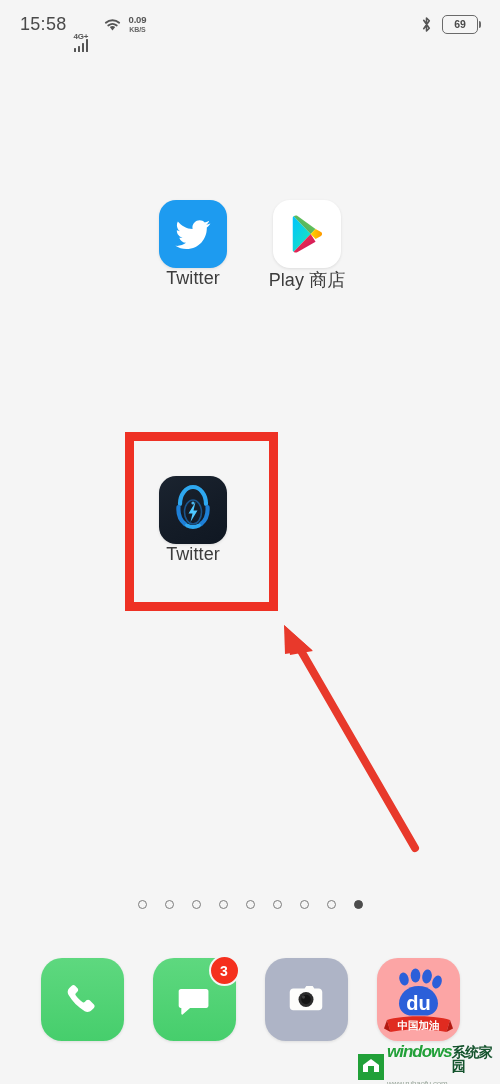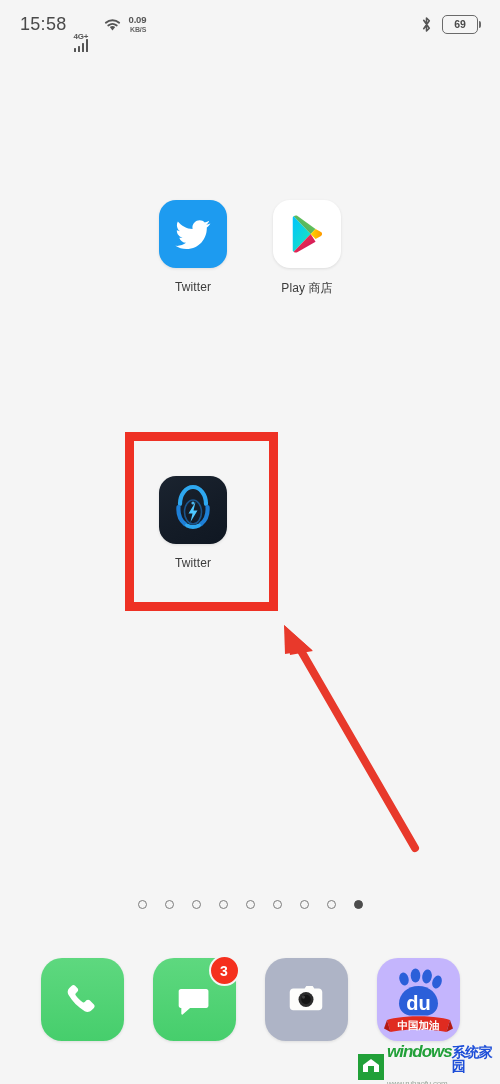--- a/index.html
+++ b/index.html
@@ -28,21 +28,21 @@
     font-weight:700; letter-spacing:-.2px; line-height:8px;
   }
   .signal .bars{ position:absolute; bottom:2px; left:0; display:flex; align-items:flex-end; gap:1.5px; height:13px;}
   .signal .bars i{ display:block; width:2.6px; background:#555; border-radius:.5px;}
   .signal .bars i:nth-child(1){height:4px;}
   .signal .bars i:nth-child(2){height:6.5px;}
   .signal .bars i:nth-child(3){height:9.5px;}
   .signal .bars i:nth-child(4){height:13px;}
 
   .wifi{ width:19px; height:16px; position:relative; }
-  .netspeed{ line-height:1; text-align:right; }
+  .netspeed{ line-height:1; text-align:center; }
   .netspeed .v{ font-size:9.5px; color:#555; font-weight:600; display:block; letter-spacing:-.2px;}
   .netspeed .u{ font-size:7px; color:#666; font-weight:600; display:block; letter-spacing:-.1px; margin-top:1px;}
 
   .bt{ width:13px; height:19px; }
   .battery{
     width:36px; height:19px; border:1.6px solid #6a6a6a; border-radius:5px;
     display:flex; align-items:center; justify-content:center; position:relative;
   }
   .battery:after{
     content:""; position:absolute; right:-4px; top:5.5px; width:2.5px; height:7px;
@@ -53,21 +53,21 @@
   
   .grid-row{ position:absolute; left:0; width:500px; display:flex; }
   .app{
     width:114px; display:flex; flex-direction:column; align-items:center;
   }
   .app .icon{
     width:68px; height:68px; border-radius:17px; position:relative; overflow:hidden;
     box-shadow:0 1px 3px rgba(0,0,0,.10);
   }
   .app .label{
-    margin-top:12px; font-size:12px; color:#3c3c3c; white-space:nowrap;
+    font-size:18px; color:#3c3c3c; white-space:nowrap;
     letter-spacing:.1px;
   }
 
   
   .ic-twitter{ background:#1d9bf0; display:flex; align-items:center; justify-content:center; }
   
   .ic-play{ background:#ffffff; display:flex; align-items:center; justify-content:center; }
   
   .ic-andpods{
     background:linear-gradient(150deg,#1b2430 0%,#141c27 55%,#0f1722 100%);
@@ -98,38 +98,38 @@
   }
   .dock-app{ position:relative; width:83px; height:83px; }
   .dock-icon{
     width:83px; height:83px; border-radius:21px; position:relative; overflow:hidden;
     box-shadow:0 1px 3px rgba(0,0,0,.10);
     display:flex; align-items:center; justify-content:center;
   }
   .ic-phone{ background:linear-gradient(180deg,#5ed87f 0%,#46ce6c 100%); }
   .ic-msg{ background:linear-gradient(180deg,#5ed87f 0%,#46ce6c 100%); }
   .ic-cam{ background:#aeb4c6; }
-  .ic-baidu{ background:#c4b5fd; }
+  .ic-baidu{ background:#fca5a5; }
   .badge{
     position:absolute; top:-3px; right:-4px; width:27px; height:27px; border-radius:50%;
     background:#f5301e; color:#fff; font-size:14px; font-weight:700;
     display:flex; align-items:center; justify-content:center;
     border:2.5px solid #f5f5f5; box-sizing:content-box; z-index:3;
   }
 
   
   .watermark{
     position:absolute; right:2px; bottom:0px; width:140px; height:36px;
     display:flex; align-items:center; gap:3px;
   }
   .wm-logo{ width:26px; height:28px; flex:0 0 26px;}
   .wm-text{ line-height:1; }
   .wm-text .t1{ display:flex; align-items:baseline; }
   .wm-text .en{ font-size:17px; font-weight:700; color:#21a038; letter-spacing:-1px; font-style:italic;}
-  .wm-text .cn{ font-size:14px; font-weight:700; color:#1d4ed8; letter-spacing:-.5px;}
+  .wm-text .cn{ font-size:14px; font-weight:700; color:#14532d; letter-spacing:-.5px;}
   .wm-text .url{ font-size:8px; color:#9aa79c; margin-top:2px; letter-spacing:-.2px;}
 </style>
 </head>
 <body>
 
 <div class="statusbar">
   <div class="sb-left">
     <span class="clock">15:58</span>
 
     <span class="signal">

